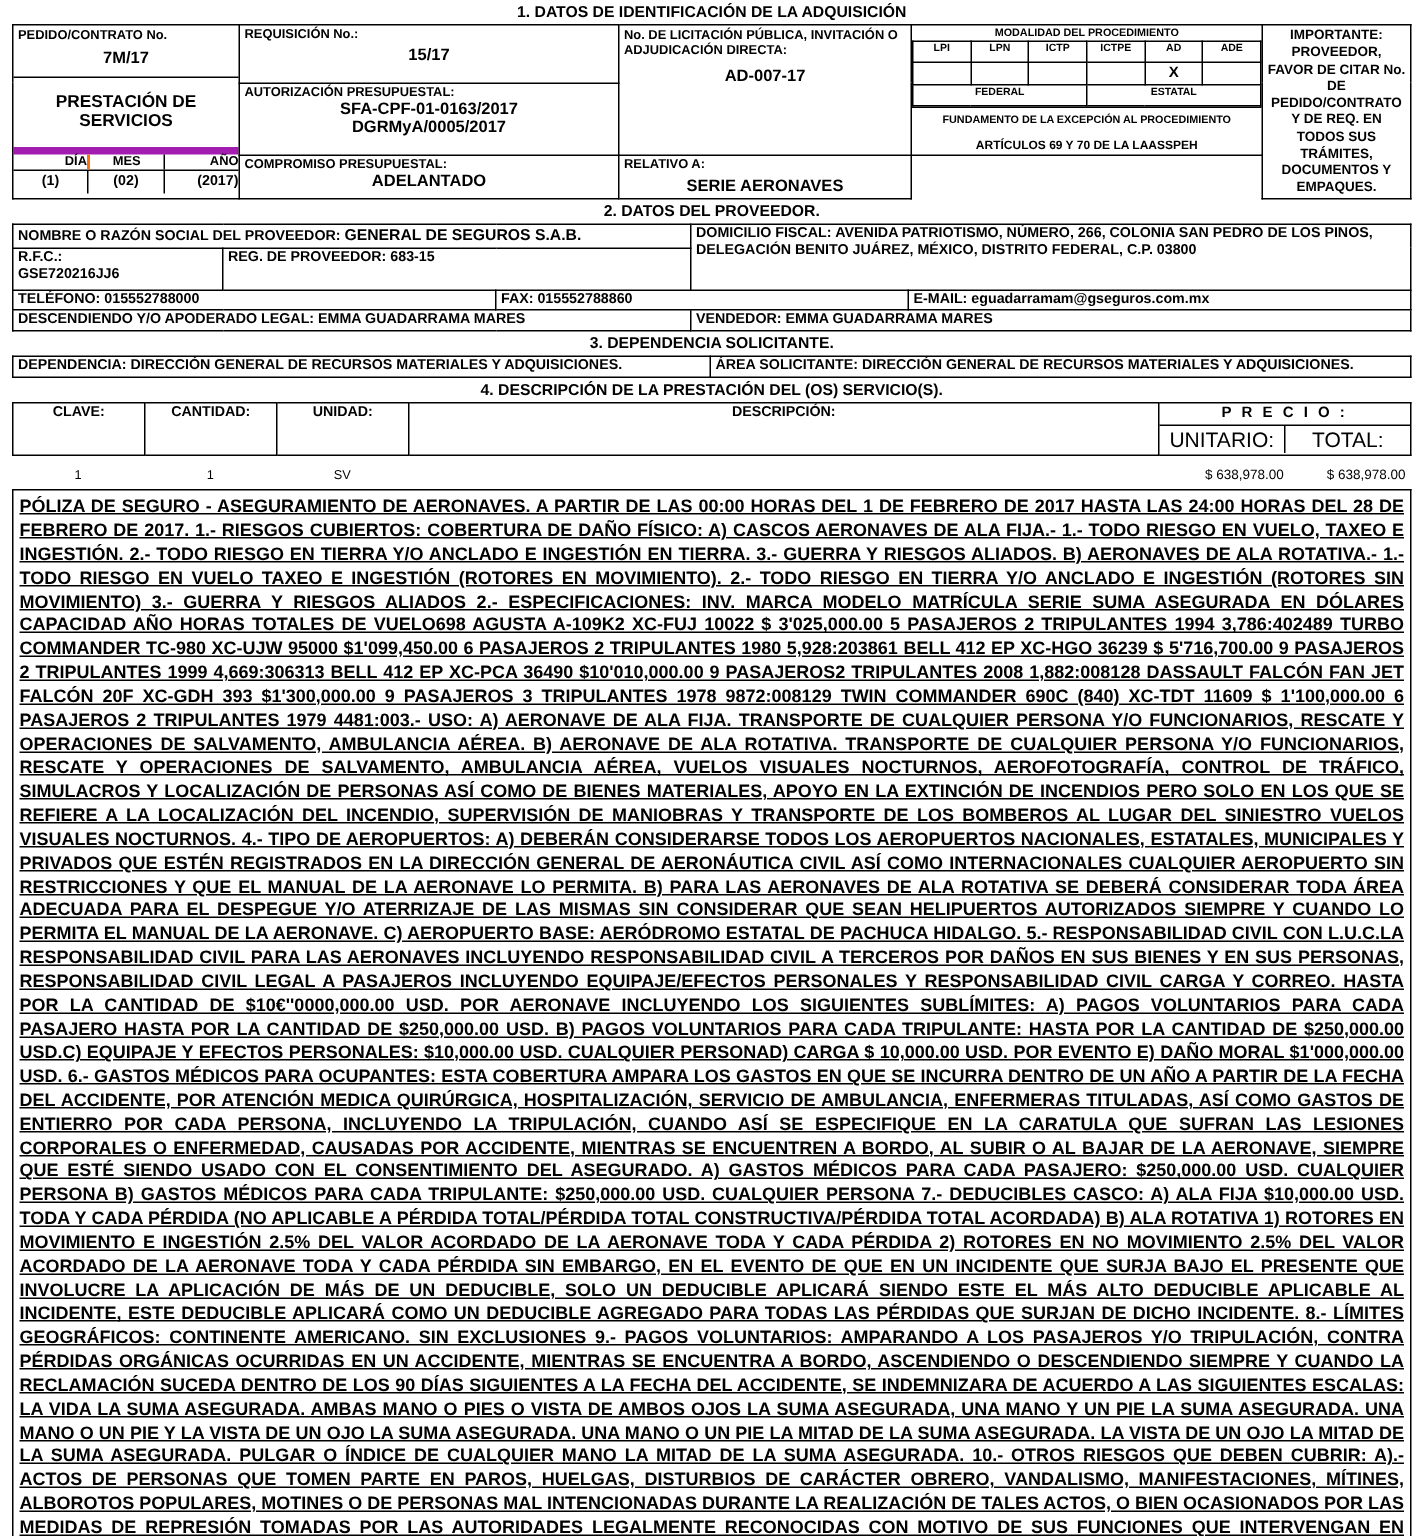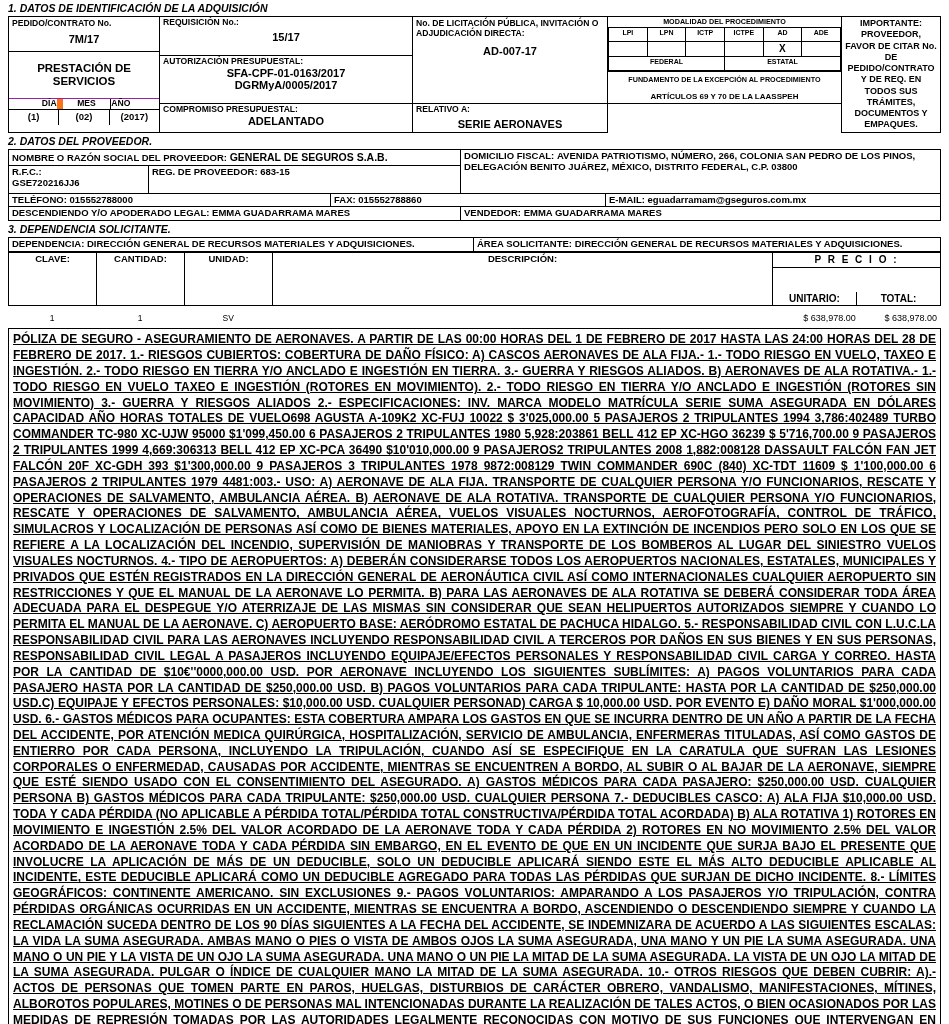--- a/index.html
+++ b/index.html
@@ -31,23 +31,22 @@
   .caratula {
     position: absolute;
     right: 4px;
     bottom: 2px;
     font-size: 10.5px;
     font-style: italic;
     font-weight: bold;
     letter-spacing: 0;
   }
   .section-bar {
-    text-align: left;
-    font-weight: bold;
-    font-style: italic;
+    text-align: center;
+    font-weight: bold;
     font-size: 10.5px;
     padding: 2px 0 2px 0;
   }
   table.grid {
     border-collapse: collapse;
     width: 100%;
     table-layout: fixed;
   }
   table.grid td, table.grid th {
     border: 1px solid #000;
@@ -98,21 +97,21 @@
   }
   .precio-top {
     text-align: center;
     font-weight: bold;
     font-size: 10px;
     letter-spacing: 2px;
     border-bottom: 1px solid #000;
     padding: 1px 0;
   }
   .precio-sub { display: flex; }
-  .precio-sub > div { flex: 1; text-align: center; font-weight: bold; font-size: 10px; padding: 1px 0; margin-top: 24px;}
+  .precio-sub > div { flex: 1; text-align: center; font-weight: normal; font-size: 14px; padding: 1px 0;}
   .precio-sub > div:first-child { border-right: 1px solid #000; }
 
   .body-text {
     font-size: 12px;
     line-height: 1.32;
     text-align: justify;
     font-weight: bold;
     padding: 3px 4px 3px 4px;
     hyphens: none;
     text-decoration: underline;
@@ -137,32 +136,32 @@
       <col style="width:99px">
     </colgroup>
     <tbody>
         <tr>
 
       <td rowspan="3" style="padding:0">
         <div style="border-bottom:1px solid #000; padding:2px 3px;">
           <div class="lbl">PEDIDO/CONTRATO No.</div>
           <div class="val" style="padding:4px 0 3px 0">7M/17</div>
         </div>
-        <div style="border-bottom:1px solid #a21caf; padding:10px 3px 10px 3px;">
+        <div style="border-bottom:5px solid #a21caf; padding:10px 3px 10px 3px;">
           <div class="val" style="font-size:11.5px">PRESTACIÓN DE SERVICIOS</div>
         </div>
         <div style="display:flex">
           <div style="flex:1;text-align:right" class="lbl">DÍA</div>
-          <div style="flex:1;text-align:center;border-left:6px solid #f97316;border-right:1px solid #000;" class="lbl">MES</div>
-          <div style="flex:1;text-align:left" class="lbl">AÑO</div>
+          <div style="flex:1;text-align:center;border-left:2px solid #f97316;border-right:1px solid #000;" class="lbl">MES</div>
+          <div style="flex:1;text-align:right" class="lbl">AÑO</div>
         </div>
         <div style="display:flex;border-top:1px solid #000;">
           <div style="flex:1;text-align:center;font-size:9.5px;font-weight:bold;padding:2px 0">(1)</div>
           <div style="flex:1;text-align:center;font-size:9.5px;font-weight:bold;padding:2px 0;border-left:1px solid #000;border-right:1px solid #000;">(02)</div>
-          <div style="flex:1;text-align:center;font-size:9.5px;font-weight:bold;padding:2px 0">(2017)</div>
+          <div style="flex:1;text-align:right;font-size:9.5px;font-weight:bold;padding:2px 0">(2017)</div>
         </div>
       </td>
 
       <td>
         <div class="lbl">REQUISICIÓN No.:</div>
         <div class="val" style="padding:3px 0 2px 0">15/17</div>
       </td>
 
       <td rowspan="2">
         <div class="lbl" style="line-height:1.2">No. DE LICITACIÓN PÚBLICA, INVITACIÓN O ADJUDICACIÓN DIRECTA:</div>
@@ -298,20 +297,21 @@
         <span class="k">DIRECCIÓN GENERAL DE RECURSOS MATERIALES Y ADQUISICIONES.</span>
       </td>
       <td>
         <span class="k">ÁREA SOLICITANTE:</span>
         <span class="k">DIRECCIÓN GENERAL DE RECURSOS MATERIALES Y ADQUISICIONES.</span>
       </td>
     </tr>
   </tbody>
     </table>
 
+  <div class="section-bar">4. DESCRIPCIÓN DE LA PRESTACIÓN DEL (OS) SERVICIO(S).</div>
 
   <table class="grid desc-head">
     <colgroup>
       <col style="width:88px">
       <col style="width:88px">
       <col style="width:88px">
       <col style="width:500px">
       <col style="width:168px">
     </colgroup>
     <tbody>

